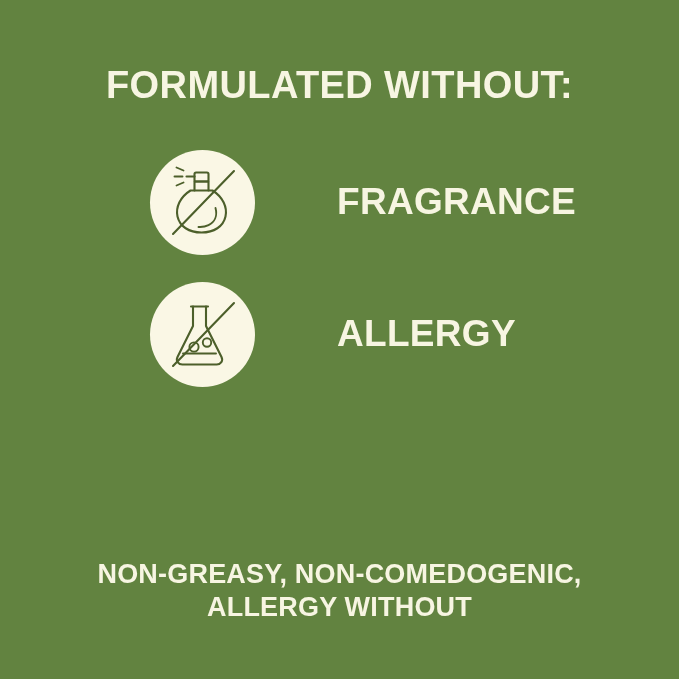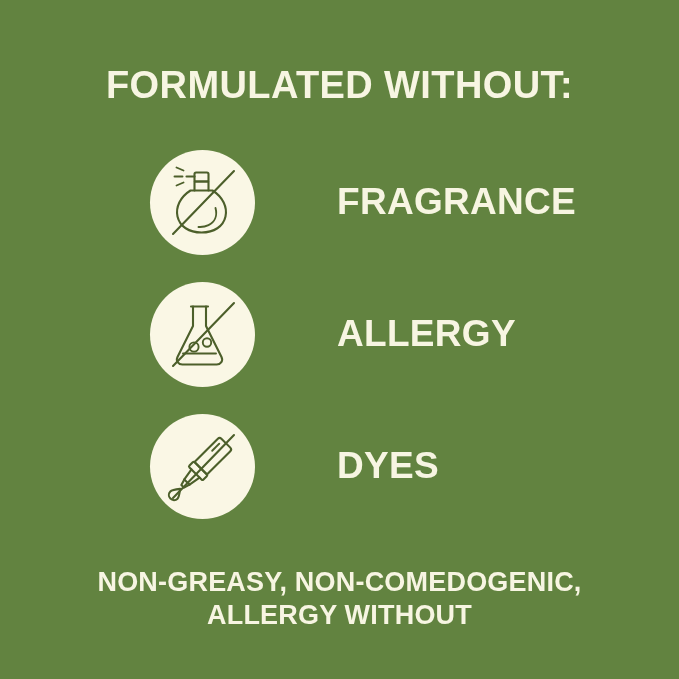--- a/index.html
+++ b/index.html
@@ -111,21 +111,20 @@
     position: absolute;
     top: 558px;
     left: 0;
     width: 679px;
     text-align: center;
     color: #F7F5E2;
     font-size: 27px;
     font-weight: bold;
     letter-spacing: 0.2px;
     line-height: 33px;
-    margin-top: 8px;
   }
   #footer .fline {
     display: block;
     white-space: nowrap;
   }
 </style>
 </head>
 <body>
 
 <div id="panel">
@@ -169,42 +168,20 @@
 
           <circle class="icon-stroke-thin" cx="44" cy="65" r="4.6"></circle>
           <circle class="icon-stroke-thin" cx="57" cy="60.5" r="4.2"></circle>
 
           <line class="slash" x1="23" y1="84" x2="84" y2="21"></line>
         </svg>
       </div>
       <div class="row-label">ALLERGY</div>
     </div>
 
-    <div class="row">
-      <div class="badge">
-        <svg viewBox="0 0 105 105" xmlns="http://www.w3.org/2000/svg" aria-hidden="true">
-          <g transform="rotate(45 52.5 52.5)">
-
-            <path class="icon-stroke" d="M46.2 19.5 L58.8 19.5 C60.2 19.5 61.3 20.6 61.3 22 L61.3 55 L43.7 55 L43.7 22 C43.7 20.6 44.8 19.5 46.2 19.5 Z"></path>
-
-            <path class="icon-stroke-thin" d="M48.2 24.5 L48.2 34.5"></path>
-
-            <rect class="icon-stroke" x="42.6" y="55" width="19.8" height="7.4" rx="1.4"></rect>
-
-            <path class="icon-stroke" d="M46.8 62.4 L48.8 74.5 L56.2 74.5 L58.2 62.4"></path>
-            <path class="icon-stroke" d="M48.8 74.5 L50.6 80.5 L54.4 80.5 L56.2 74.5"></path>
-
-            <path class="icon-stroke" d="M52.5 84.2 C49.3 88.2 47.4 90.6 47.4 92.9 C47.4 95.7 49.7 97.9 52.5 97.9 C55.3 97.9 57.6 95.7 57.6 92.9 C57.6 90.6 55.7 88.2 52.5 84.2 Z"></path>
-          </g>
-
-          <line class="slash" x1="23" y1="84" x2="84" y2="21"></line>
-        </svg>
-      </div>
-      <div class="row-label">DYES</div>
-    </div>
 
   </div>
 
   <div id="footer">
     <span class="fline">NON-GREASY, NON-COMEDOGENIC,</span>
     <span class="fline">ALLERGY WITHOUT</span>
   </div>
 
 </div>
 

